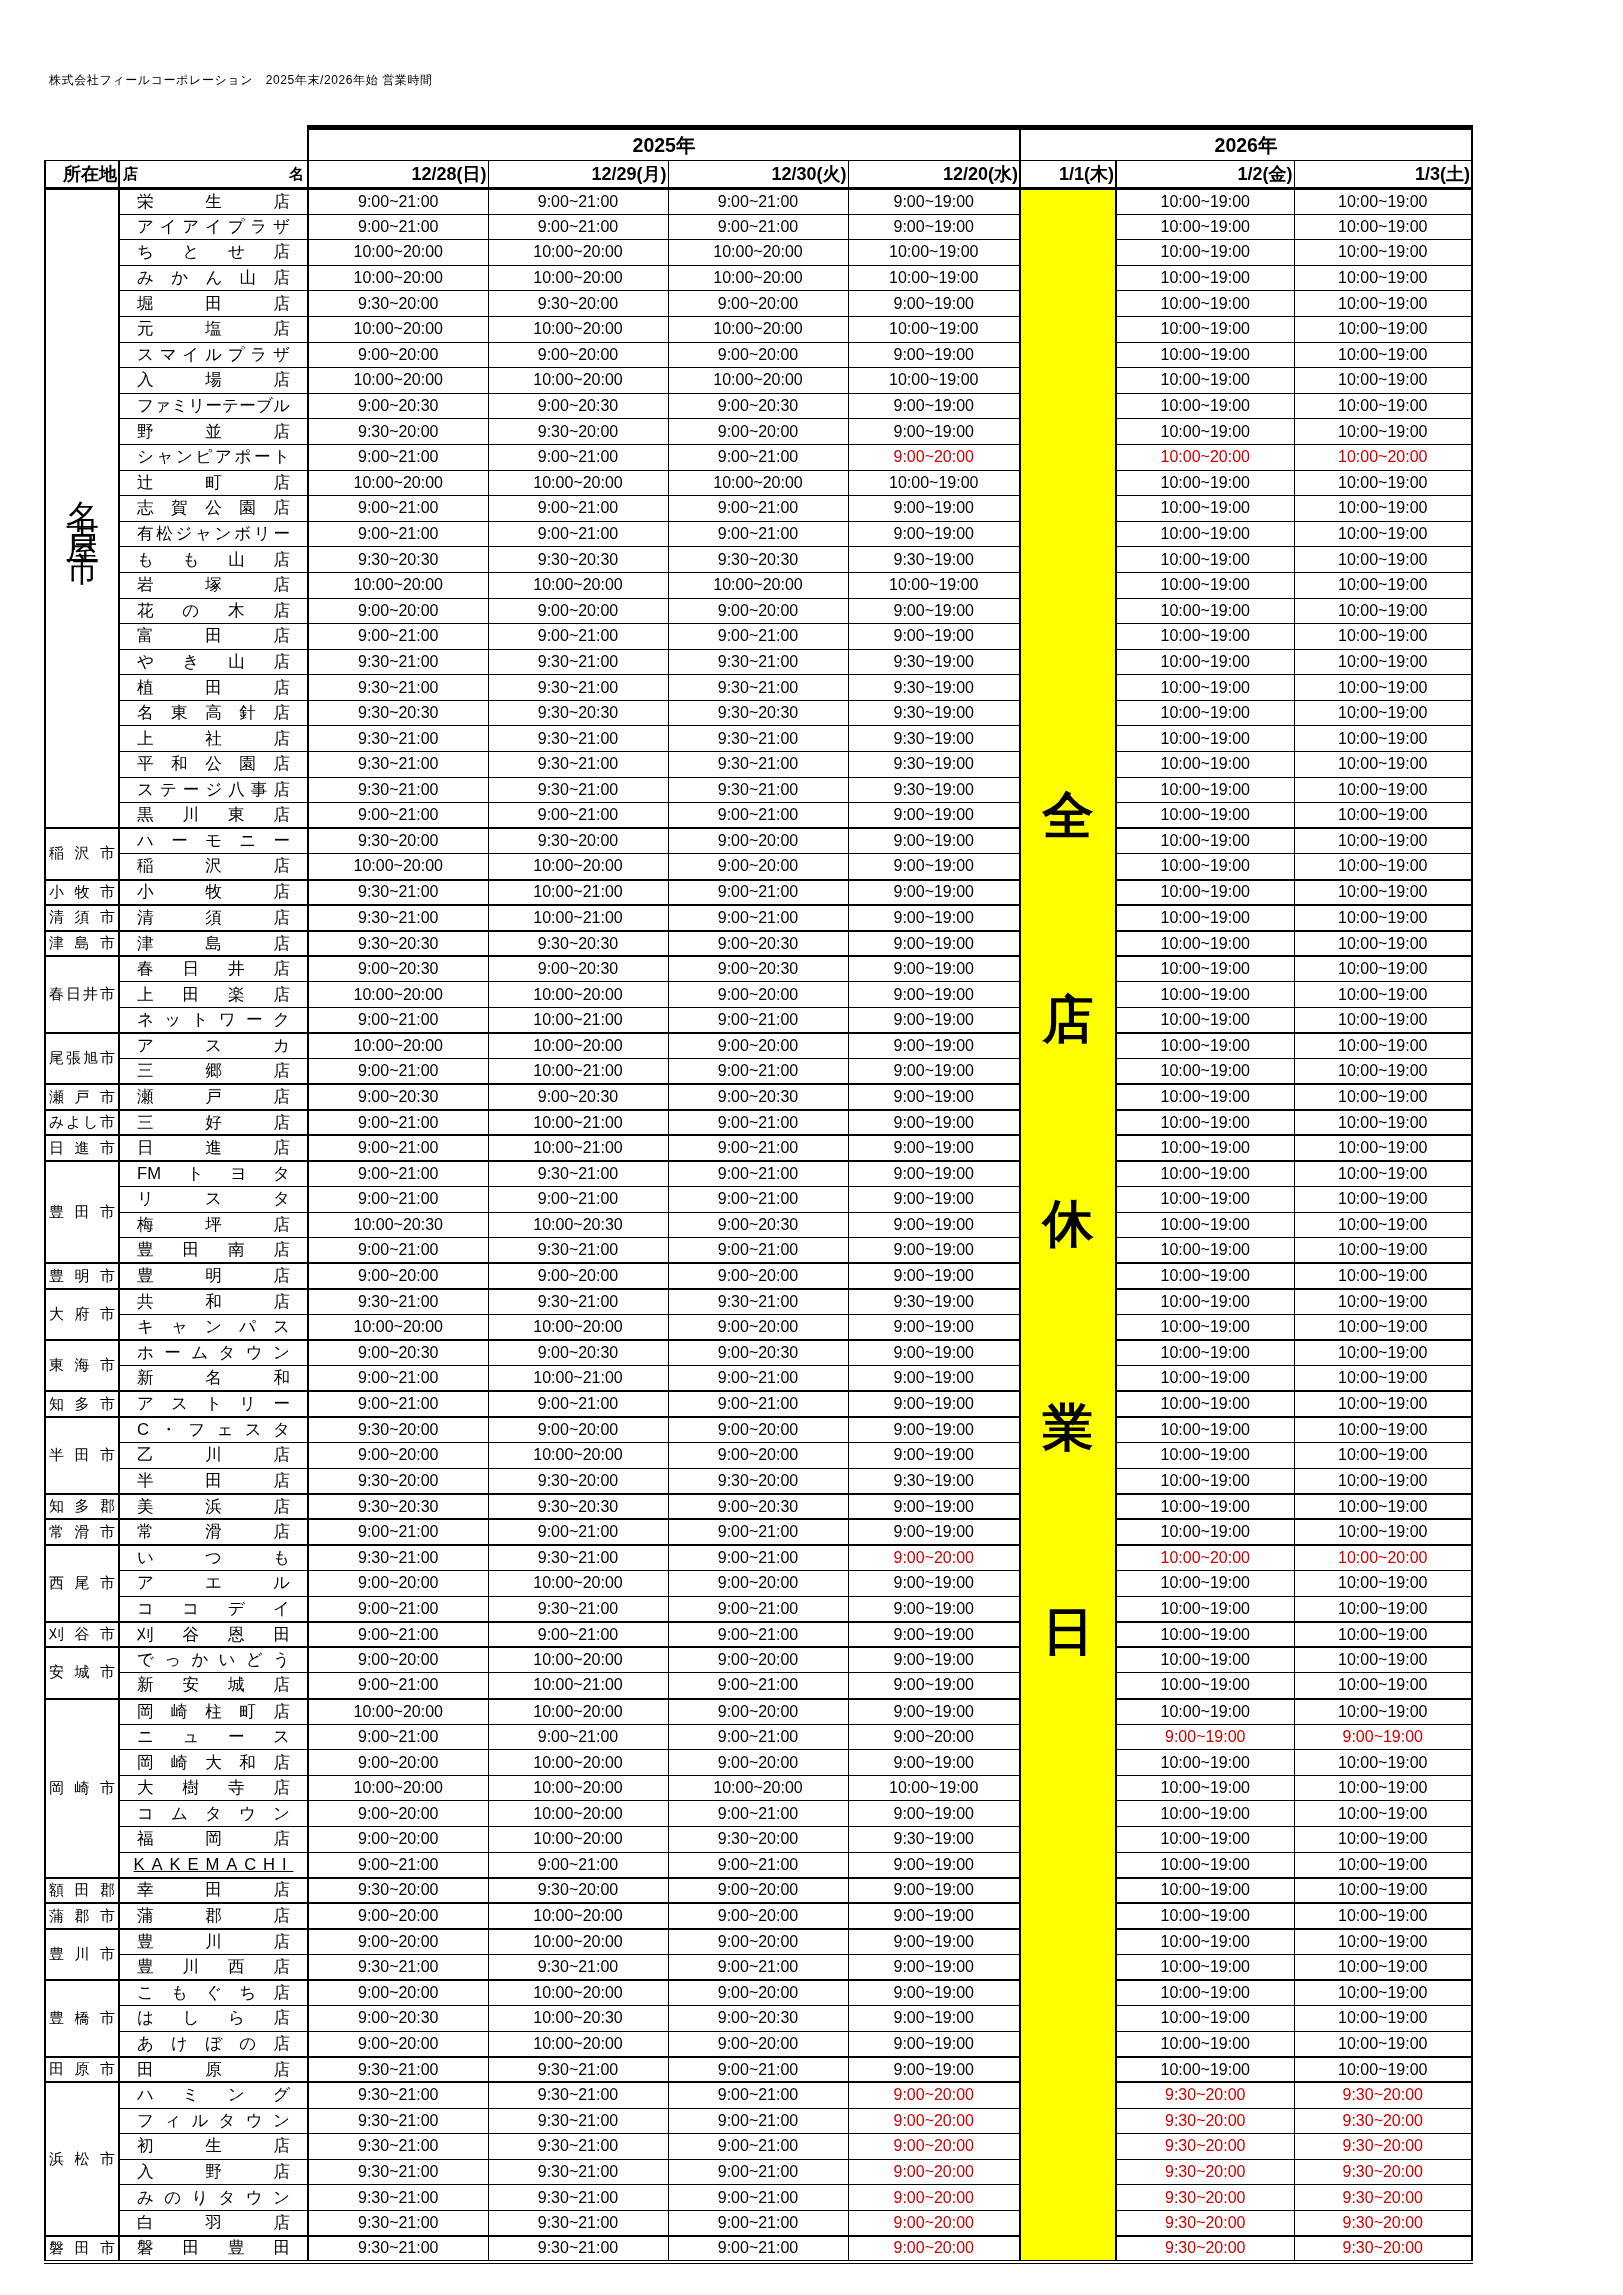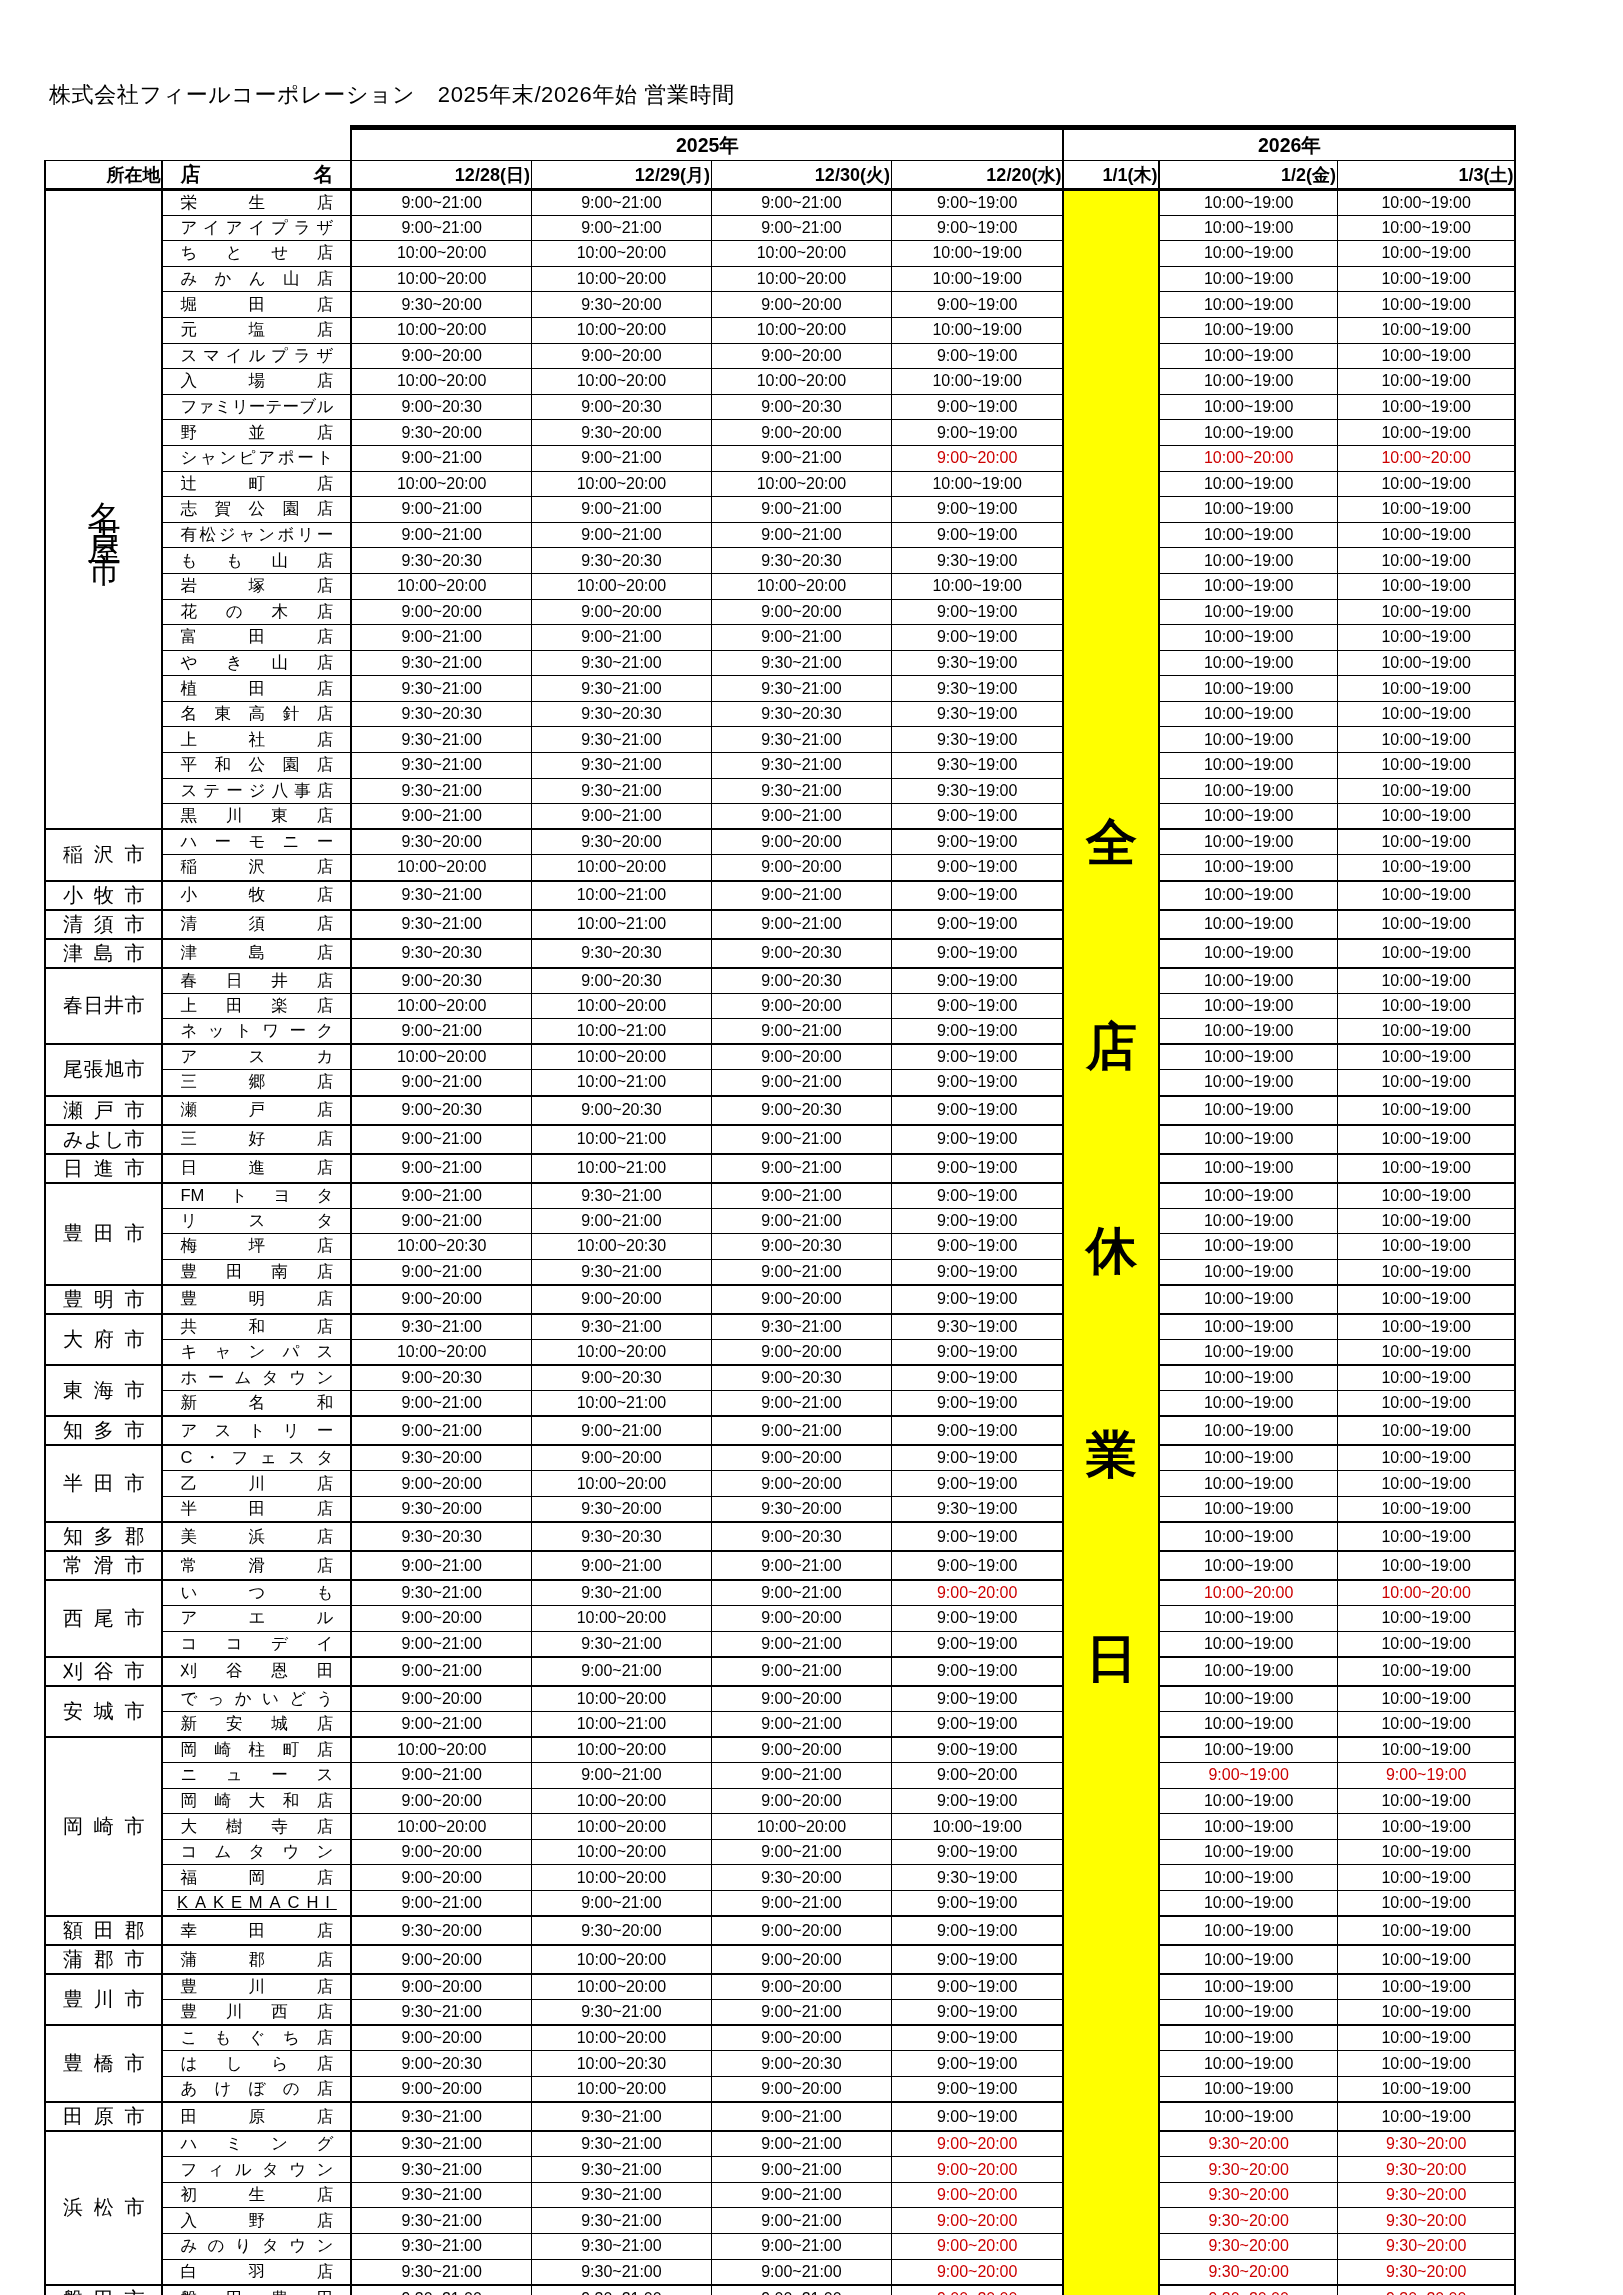--- a/index.html
+++ b/index.html
@@ -1,32 +1,32 @@
 <!DOCTYPE html>
 <html style="font-size:9.2px"><head>
 <meta charset="utf-8">
 <style>
   html,body{margin:0;padding:0;background:#ffffff;}
   body{width:1623px;height:2295px;position:relative;
        font-family:"Liberation Sans","DejaVu Sans",sans-serif;color:#000;}
-  .title{position:absolute;left:49px;top:80px;font-size:22px;letter-spacing:0.6px;white-space:pre;}
+  .title{position:absolute;left:49px;top:72px;font-size:12px;letter-spacing:0.6px;white-space:pre;}
   .tablewrap{position:absolute;left:44px;top:125px;}
   table{border-collapse:collapse;table-layout:fixed;}
   td{box-sizing:border-box;border:1.1px solid #000;overflow:hidden;white-space:nowrap;
      vertical-align:middle;background:#fff;}
   td.corner{border:none;background:transparent;}
   .year{height:33px;font-size:19.5px;font-weight:bold;text-align:center;
         border-top:5.2px solid #000;border-bottom:1.7px solid #000;}
   .colhead{height:26.4px;font-size:18px;font-weight:bold;text-align:right;
         border-top:1.7px solid #000;border-bottom:3.4px solid #000;}
   .time{height:25.6px;font-size:16px;text-align:center;}
   .red{color:#cc0000;}
   .store{height:25.6px;font-size:16.6px;padding:0 17px;text-align:justify;text-align-last:justify;}
   .store.latin{letter-spacing:6.9px;text-align:center;text-align-last:center;padding:0 5.7px;text-decoration:underline;}
-  .loc{font-size:20px;padding:0 17px;text-align:justify;text-align-last:justify;}
+  .loc{font-size:15px;padding:0 3px;text-align:justify;text-align-last:justify;}
   .locv span.vtxt{writing-mode:vertical-rl;text-orientation:upright;
         font-size:33px;font-weight:normal;letter-spacing:17px;}
   .locv{text-align:center;}
   .closed{background:#ffff00;border-left:2.9px solid #000;border-right:2.9px solid #000;
           text-align:center;}
   .closednote{height:2060px;display:flex;flex-direction:column;justify-content:center;
           align-items:center;gap:135px;font-size:51px;font-weight:bold;color:#000;}
   .bl5{border-left:2.9px solid #000;}
   .br5{border-right:2.9px solid #000;}
   .bt5{border-top:2.9px solid #000;}

